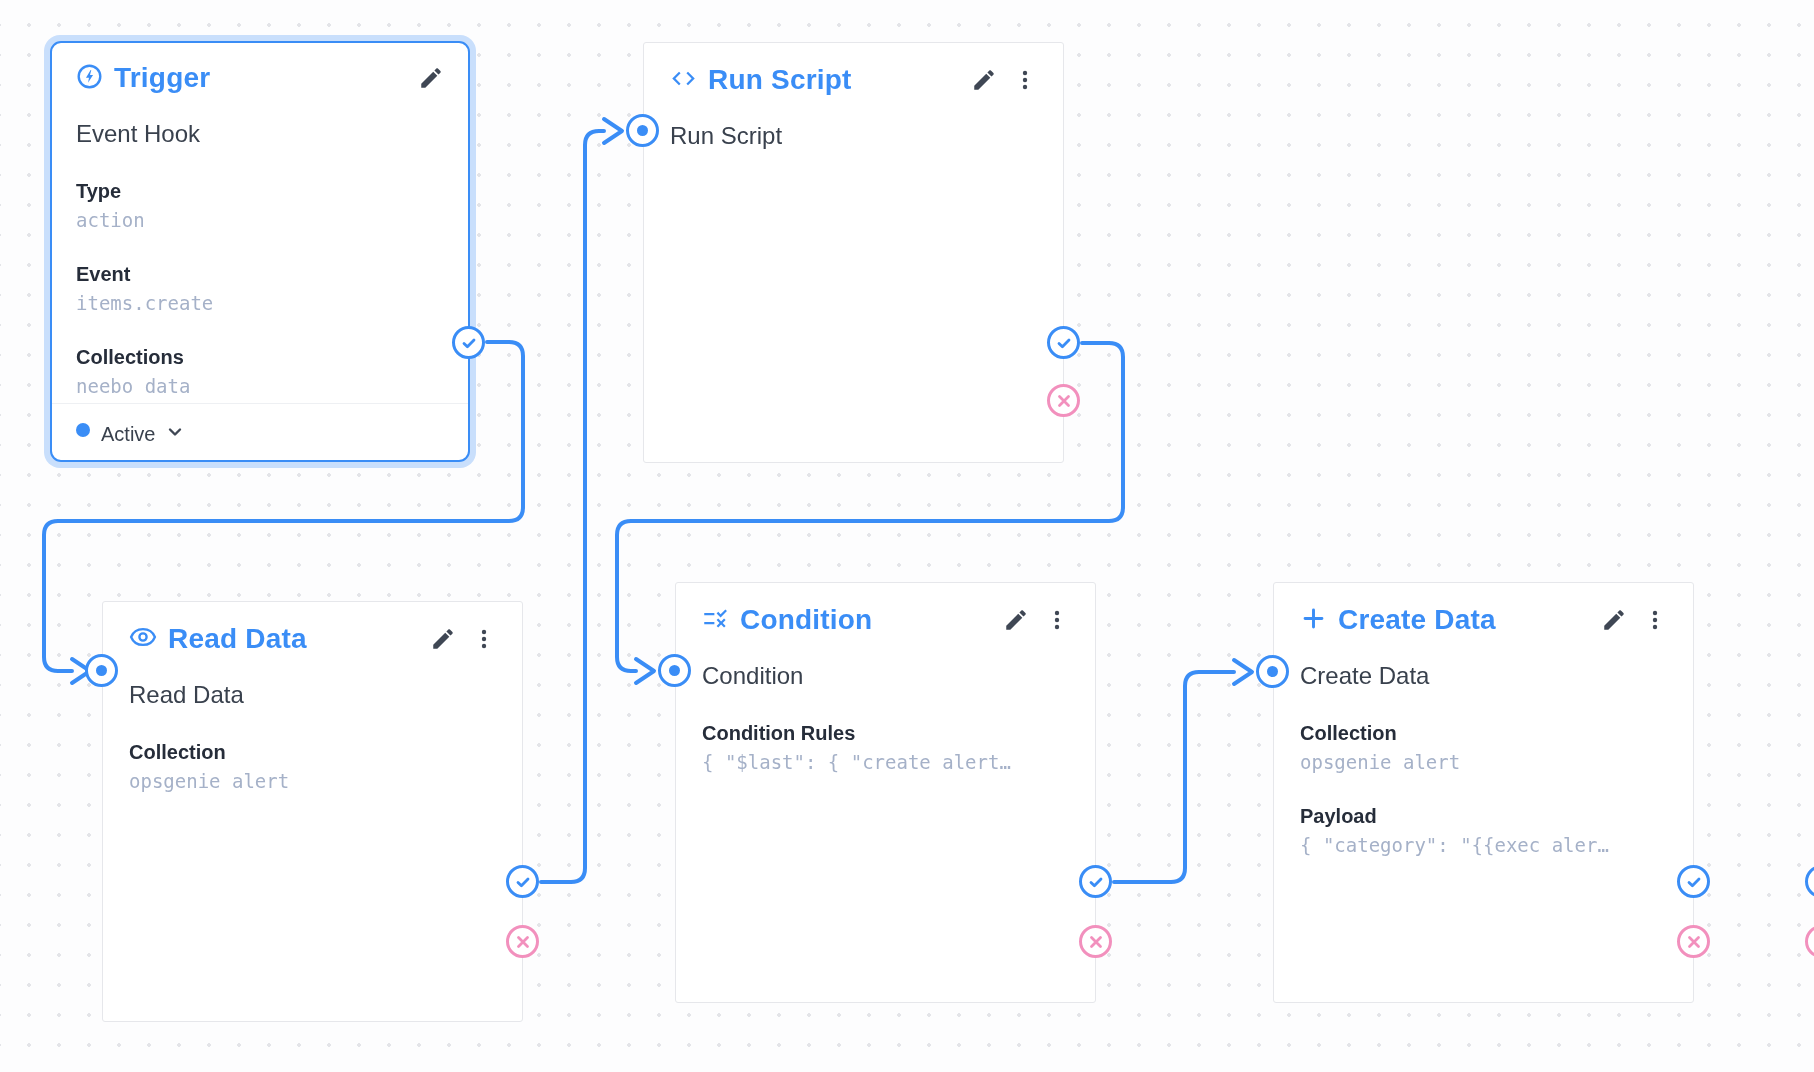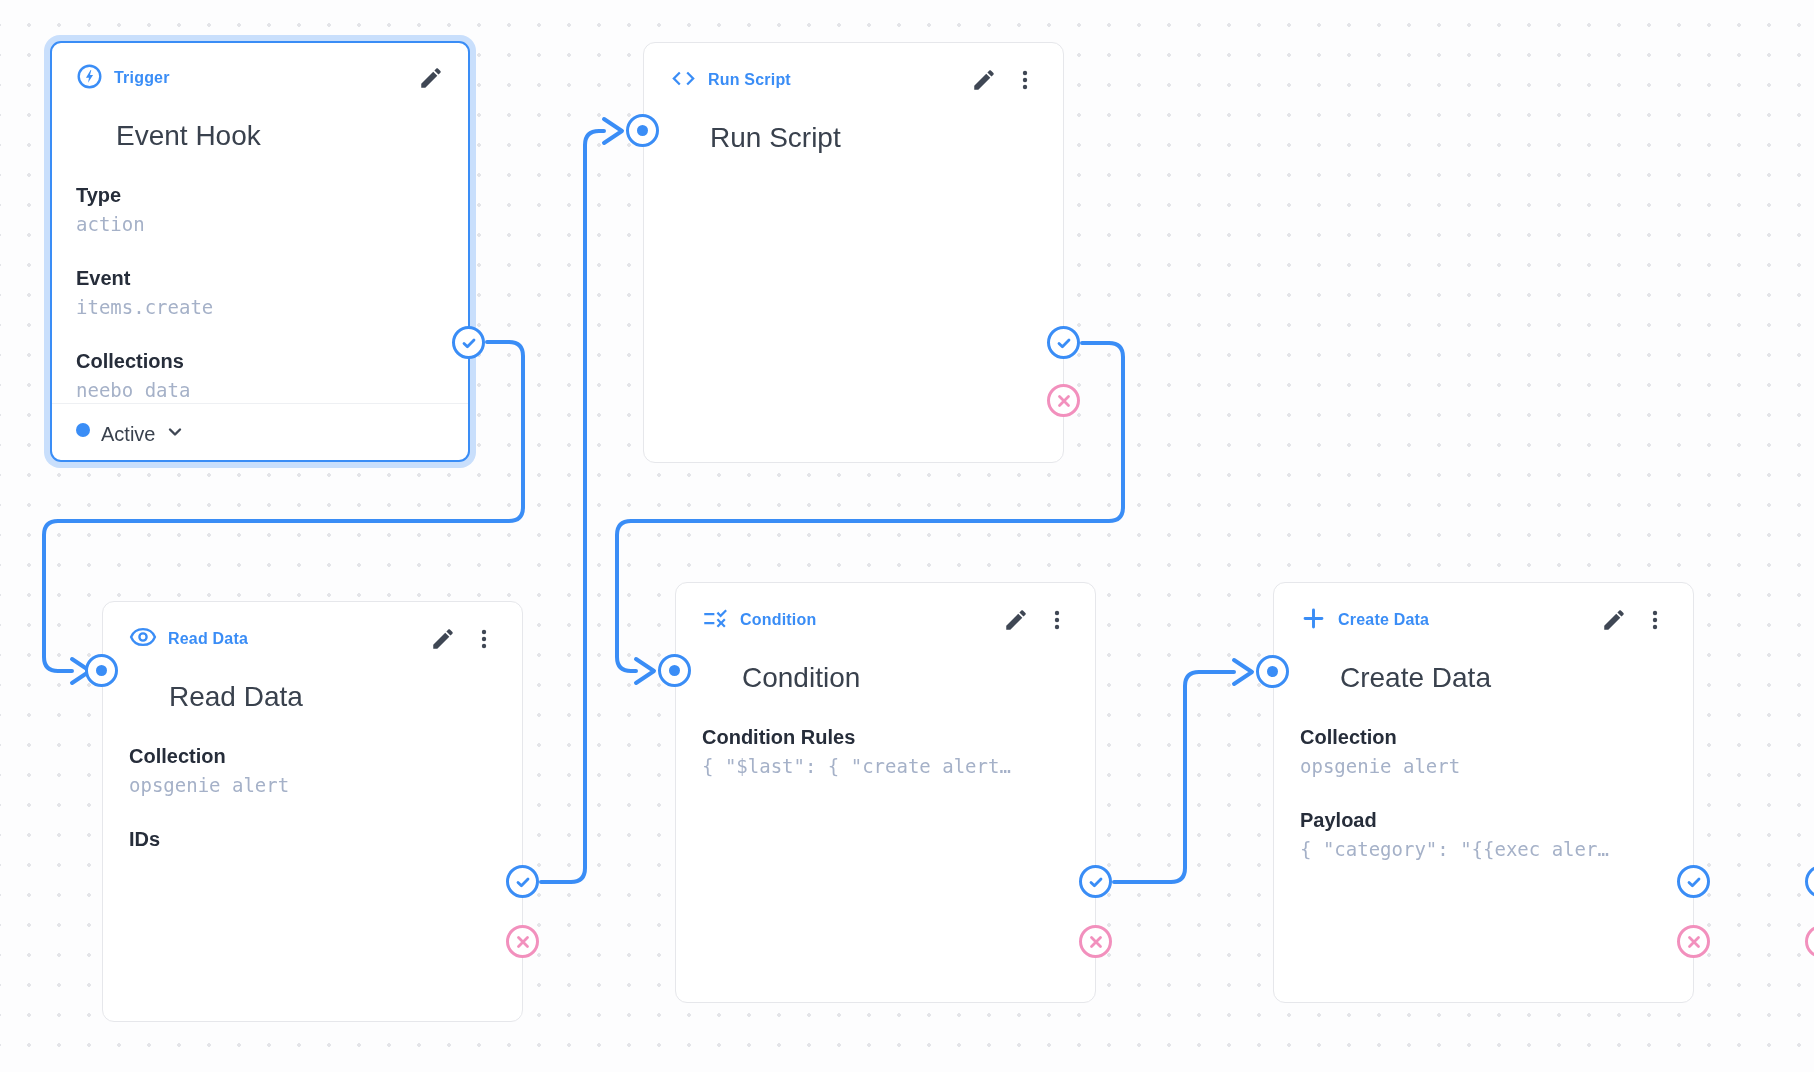--- a/index.html
+++ b/index.html
@@ -20,28 +20,28 @@
     background-size:30px 30px;
     background-position:14px 10px;
     overflow:hidden;
   }
   svg.wires{position:absolute;left:0;top:0;z-index:1;}
   .wire{fill:none;stroke:var(--primary);stroke-width:4;stroke-linecap:round;stroke-linejoin:round;}
 
   
   .card{
     position:absolute;width:421px;height:421px;background:#fff;
-    border:1.5px solid var(--card-border);border-radius:12px;
+    border:1.5px solid var(--card-border);border-radius:3px;
     padding:22px 26px;z-index:2;
   }
   .card-header{display:flex;align-items:center;gap:11px;height:30px;}
-  .card-title{font-size:16px;font-weight:700;color:var(--primary);letter-spacing:.2px;}
+  .card-title{font-size:28px;font-weight:700;color:var(--primary);letter-spacing:.2px;}
   .hdr-actions{margin-left:auto;display:flex;align-items:center;gap:16px;}
   .hdr-actions svg{display:block;cursor:pointer;}
-  .op-name{margin-top:27px;font-size:28px;color:var(--ink);margin-left:40px;}
+  .op-name{margin-top:27px;font-size:24px;color:var(--ink);}
   .f-label{margin-top:32px;font-size:20px;font-weight:700;color:var(--ink-bold);}
   .f-value{margin-top:6px;font-size:19px;font-family:"DejaVu Sans Mono",monospace;color:var(--mono);white-space:nowrap;overflow:hidden;}
 
   
   .trigger-halo{
     position:absolute;left:44px;top:35px;width:432px;height:433px;
     background:#c9dffc;border-radius:16px;padding:6px;z-index:2;
   }
   .trigger-card{
     width:100%;height:100%;background:#fff;border:2.5px solid var(--primary);
@@ -161,21 +161,20 @@
       <svg width="24" height="24" viewBox="0 0 24 24" fill="#3f4754">
         <circle cx="12" cy="5" r="2.2"></circle>
           <circle cx="12" cy="12" r="2.2"></circle>
           <circle cx="12" cy="19" r="2.2"></circle>
       </svg>
     </span>
   </div>
   <div class="op-name">Read Data</div>
   <div class="f-label">Collection</div>
   <div class="f-value">opsgenie_alert</div>
-  <div class="f-label">IDs</div>
 </div>
 
 <div class="card" style="left:675px;top:582px;">
   <div class="card-header">
     <span>
       <svg width="27" height="27" viewBox="0 0 24 24" fill="#3a8df6">
         <path d="M16.54 11 13 7.46l1.41-1.41 2.12 2.12 4.24-4.24 1.41 1.41L16.54 11zM11 7H2v2h9V7zm10 6.41L19.59 12 17 14.59 14.41 12 13 13.41 15.59 16 13 18.59 14.41 20 17 17.41 19.59 20 21 18.59 18.41 16 21 13.41zM11 15H2v2h9v-2z"></path>
       </svg>
     </span>
     <span class="card-title">Condition</span>

